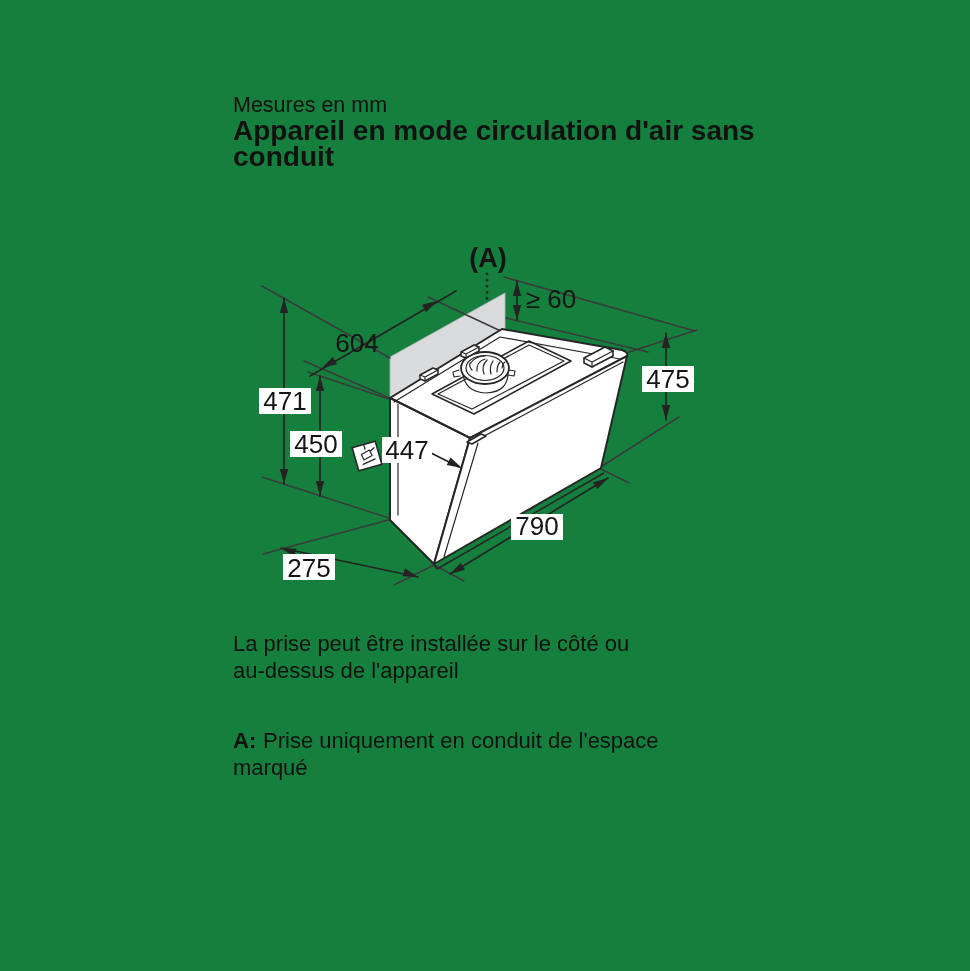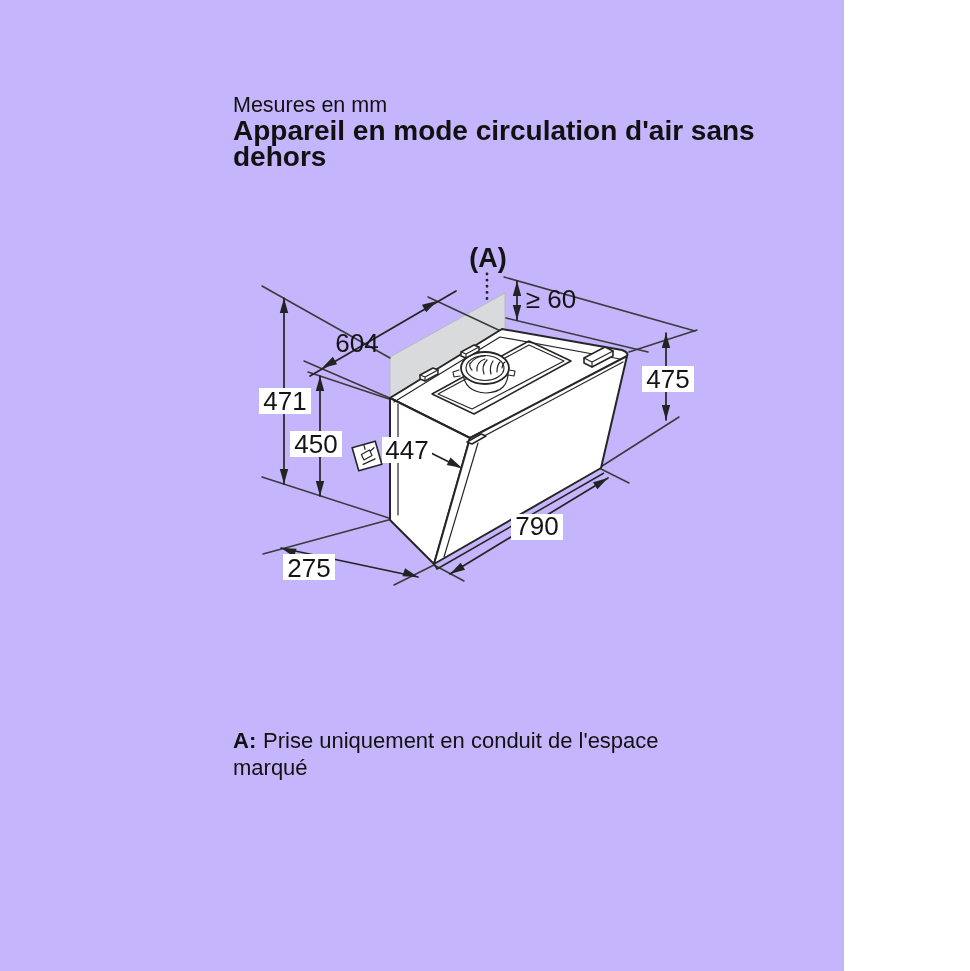--- a/index.html
+++ b/index.html
@@ -1,16 +1,16 @@
 <!DOCTYPE html>
 <html><head>
 <meta charset="utf-8">
 <style>
   html,body{margin:0;padding:0;background:#ffffff;}
-  .page{position:relative;width:844px;height:971px;background:#c4b5fd;overflow:hidden;
+  .page{position:relative;width:970px;height:971px;background:#15803d;overflow:hidden;
         font-family:"Liberation Sans",sans-serif;color:#111;}
   .txt{position:absolute;white-space:nowrap;}
   .reg{font-size:21.5px;line-height:26px;font-weight:400;}
   .body-line{font-size:22px;line-height:27px;font-weight:400;}
   .title-line{font-size:28px;line-height:26px;font-weight:700;}
   .note2-row{display:flex;}
   .note2-label{font-size:22px;line-height:27px;font-weight:700;width:30px;flex:0 0 30px;}
   svg{position:absolute;left:0;top:0;}
   .xl{stroke:#3a3a3a;stroke-width:1.5;fill:none;stroke-linecap:round;}
   .dl{stroke:#232323;stroke-width:1.7;fill:none;stroke-linecap:round;}
@@ -25,21 +25,21 @@
   .dots{stroke:#232323;stroke-width:2.8;stroke-linecap:round;stroke-dasharray:0.1 6;fill:none;}
 </style>
 </head>
 <body>
 
 <div class="page">
 
   <div class="txt" style="left:233px;top:92px">
     <div class="reg">Mesures en mm</div>
     <div class="title-line">Appareil en mode circulation d'air sans</div>
-    <div class="title-line">dehors</div>
+    <div class="title-line">conduit</div>
   </div>
 
   <svg width="970" height="971" viewBox="0 0 970 971">
 
     <polygon class="panel" points="390,357 505,293 505,333 390,397"></polygon>
 
     <g>
       <path class="xl" d="M262,286 L390,358"></path>
       <path class="xl" d="M304,361 L392,399"></path>
       <path class="xl" d="M308,372 L392,400"></path>
@@ -145,20 +145,22 @@
     <text class="dim" x="357" y="352">604</text>
     <text class="dim" x="285" y="410">471</text>
     <text class="dim" x="316" y="453">450</text>
     <text class="dim" x="407" y="459">447</text>
     <text class="dim" x="668" y="388">475</text>
     <text class="dim" x="537" y="535">790</text>
     <text class="dim" x="309" y="577">275</text>
   </svg>
 
   <div class="txt" style="left:233px;top:630px">
+    <div class="body-line">La prise peut être installée sur le côté ou</div>
+    <div class="body-line">au-dessus de l'appareil</div>
   </div>
 
   <div class="txt" style="left:233px;top:727px">
     <div class="note2-row">
       <span class="note2-label">A:</span>
       <span class="body-line">Prise uniquement en conduit de l'espace</span>
     </div>
     <div class="body-line" style="">marqué</div>
   </div>
 

